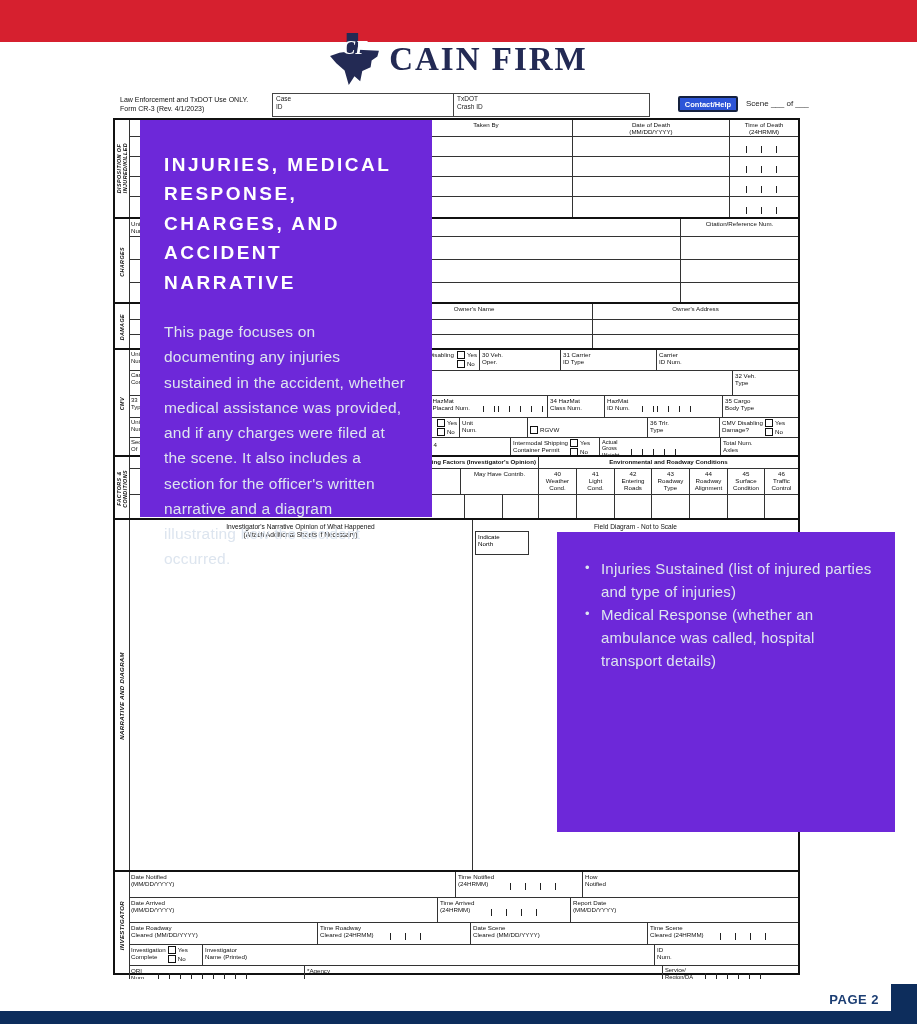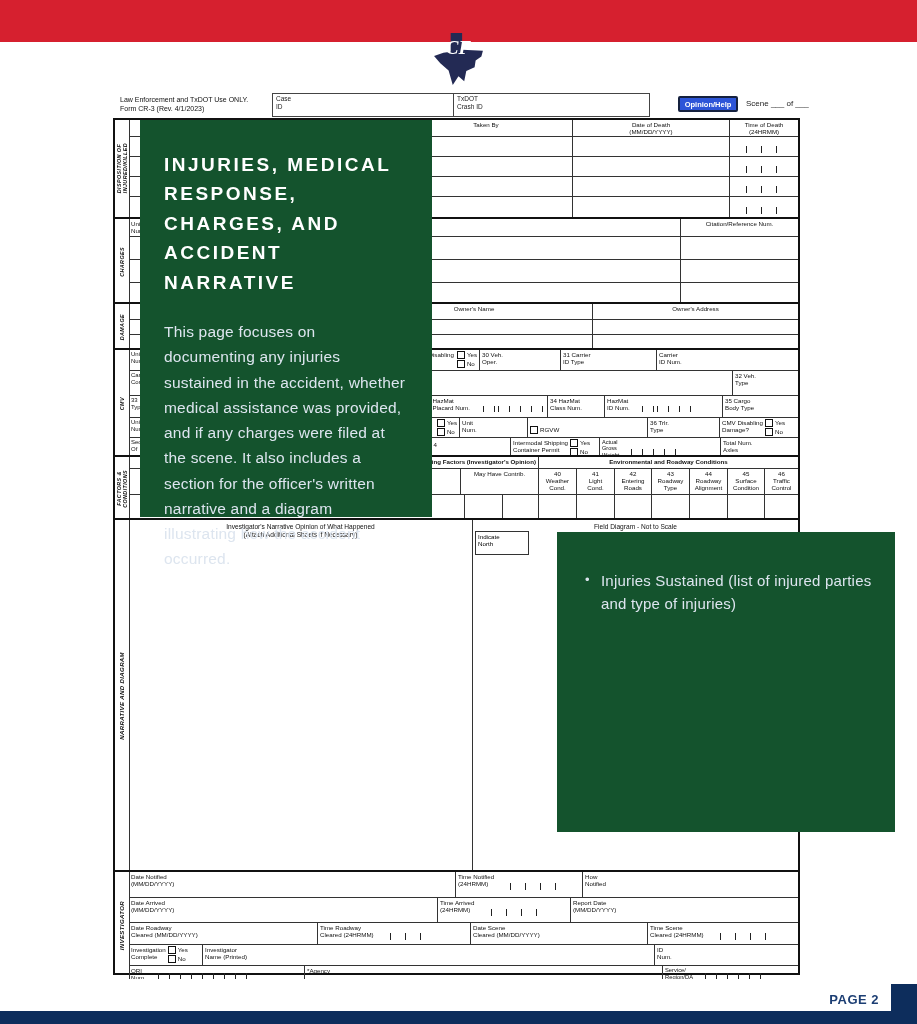--- a/index.html
+++ b/index.html
@@ -48,54 +48,55 @@
   .cell.flexr{display:flex;gap:2px;align-items:flex-start;white-space:pre-line;}
   .strip{position:absolute;left:2px;top:1px;font-size:6px;line-height:1.15;white-space:pre-line;}
   .cbx{display:inline-block;width:6px;height:6px;border:1.2px solid #111;background:#fff;flex:none;}
   .cbxrow{display:flex;align-items:center;gap:2px;font-size:6.2px;line-height:1.3;}
   .cbxgrp{display:flex;flex-direction:column;gap:1px;}
   .rgt{position:absolute;right:2px;top:1px;display:flex;gap:3px;align-items:flex-start;}
   .ticks{display:flex;align-items:flex-end;gap:0;}
   .ticks i{display:inline-block;width:14px;height:7px;border-right:1px solid #222;}
   .ticks.sm i{width:10px;height:6px;}
   
-  .card{background:#14532d;color:#fff;box-shadow:0 0 0 rgba(0,0,0,0);}
+  .card{background:#6d28d9;color:#fff;box-shadow:0 0 0 rgba(0,0,0,0);}
   .card1{left:140px;top:120px;width:292px;height:397px;padding:30px 24px;}
   .card1 h2{margin:0 0 22px 0;font-size:19px;line-height:1.55;letter-spacing:2.5px;font-weight:bold;color:#fff;}
   .card1 p{margin:0;font-size:15.5px;line-height:1.63;color:#dde5ef;letter-spacing:.2px;}
-  .card2{left:557px;top:532px;width:338px;height:300px;padding:38px 18px 20px 22px;}
+  .card2{left:557px;top:532px;width:338px;height:300px;padding:26px 18px 20px 22px;}
   .card2 ul{margin:0;padding:0;list-style:none;}
   .card2 li{position:relative;padding-left:22px;font-size:15px;line-height:1.53;color:#dde5ef;letter-spacing:.2px;}
   .card2 li::before{content:"•";position:absolute;left:6px;top:0;font-size:13px;color:#dde5ef;}
 </style>
 </head>
 <body>
 
 <div class="abs red-bar"></div>
 
 <div class="abs logo">
   <div class="tx">
     <svg width="52" height="56" viewBox="0 0 100 104">
       <path fill="#232a54" d="M34 2 L56 2 L56 34 L96 36 L93 47 L82 55 L80 68 L64 75 L60 95 L49 85 L38 102 L30 74 L14 60 L2 46 L20 40 L34 38 Z"></path>
     </svg>
     <div class="mono">CF</div>
   </div>
+  <div class="logo-name">CAIN FIRM</div>
 </div>
 
 <div class="abs meta-left">
   <div>Law Enforcement and TxDOT Use ONLY.</div>
   <div>Form CR-3    (Rev. 4/1/2023)</div>
 </div>
 <div class="abs idbox">
   <div class="half h1">Case
 ID</div>
   <div class="half h2">TxDOT
 Crash ID</div>
 </div>
-<div class="abs contact-btn">Opinion/Help</div>
+<div class="abs contact-btn">Contact/Help</div>
 <div class="abs page-of">Scene ___ of ___</div>
 
 <div class="abs form">
 
   <div class="sec first" style="top:0;height:97px;">
     <div class="seclab">
         <span>DISPOSITION OF
 INJURED/KILLED</span>
       </div>
     <div class="cell nt hdr" style="left:14px;top:0;width:270px;height:16px;border-left:none;"></div>
@@ -384,18 +385,19 @@
 </div>
 
 <div class="abs card card1">
   <h2>INJURIES, MEDICAL RESPONSE, CHARGES, AND ACCIDENT NARRATIVE</h2>
   <p>This page focuses on documenting any injuries sustained in the accident, whether medical assistance was provided, and if any charges were filed at the scene. It also includes a section for the officer's written narrative and a diagram illustrating how the accident occurred.</p>
 </div>
 
 <div class="abs card card2">
   <ul>
     <li>Injuries Sustained (list of injured parties and type of injuries)</li>
+    <li>Medical Response (whether an ambulance was called, hospital transport details)</li>
   </ul>
 </div>
 
 <div class="abs page-label">PAGE 2</div>
 <div class="abs corner-block"></div>
 <div class="abs bottom-bar"></div>
 
 </body></html>

